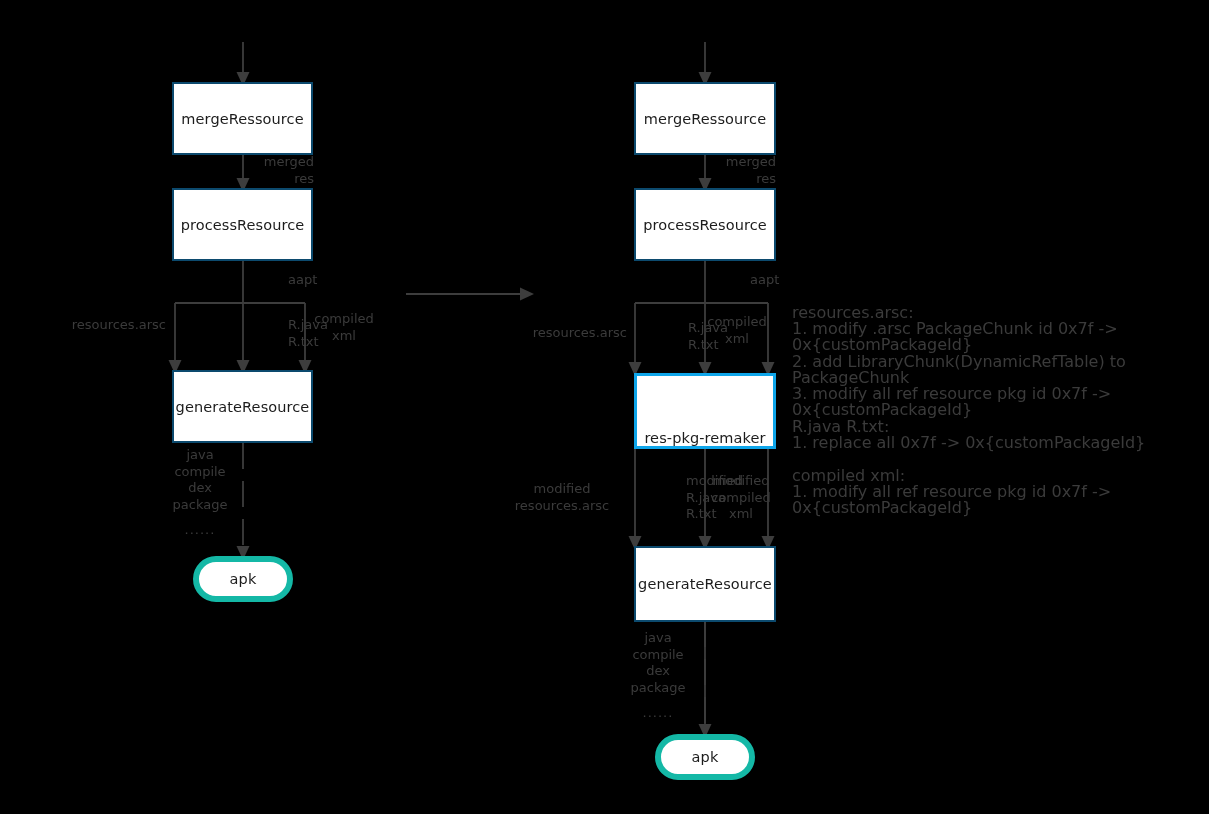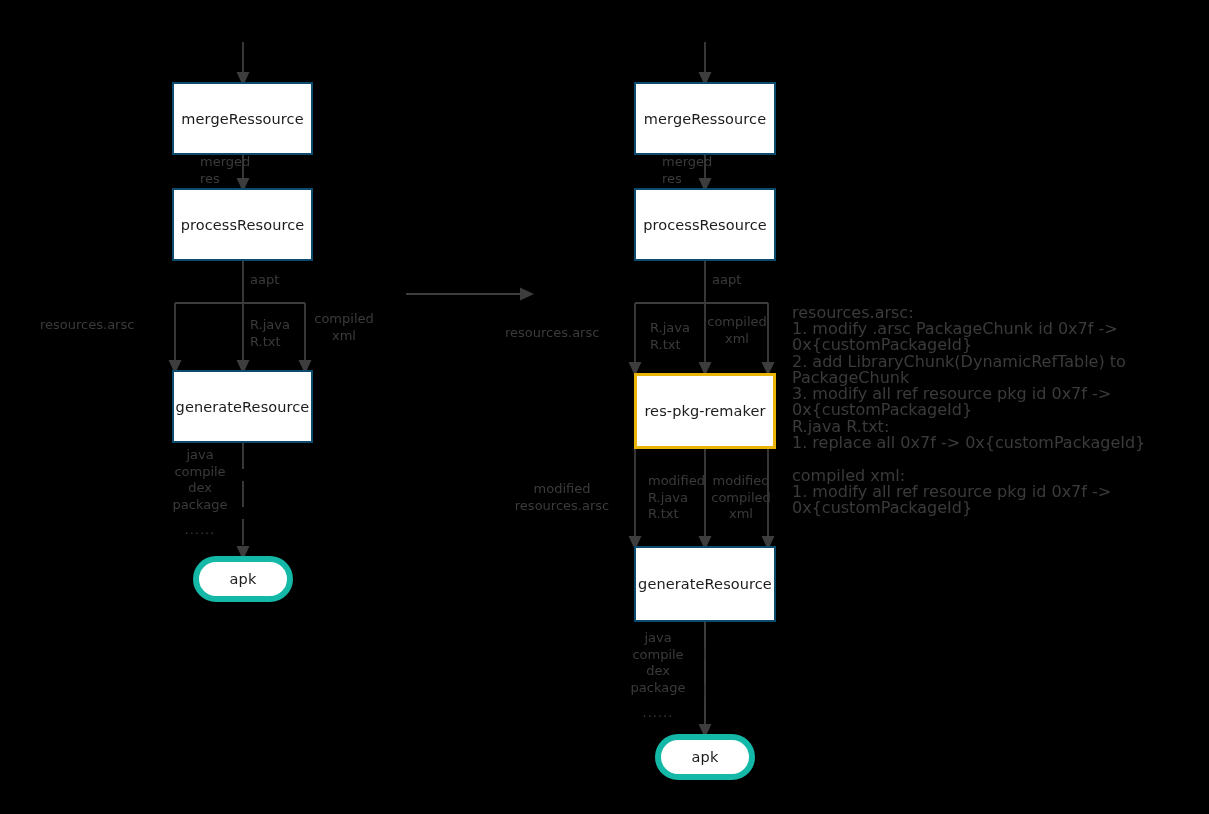--- a/index.html
+++ b/index.html
@@ -34,37 +34,38 @@
     border: 2px solid #0c4a6e;
     display: flex;
     align-items: center;
     justify-content: center;
     color: #1c1c1c;
     font-size: 14.5px;
     letter-spacing: 0.1px;
     white-space: nowrap;
   }
   .node.highlight {
-    border: 3px solid #eab308;
+    border: 3px solid #0ea5e9;
+    align-items: flex-end;
   }
   .node.terminal {
     border-radius: 24px;
     border: 6px solid #14b8a6;
   }
   
   .elabel {
     position: absolute;
     color: #3b3b3b;
     font-size: 13px;
     line-height: 16.5px;
     white-space: pre-line;
     pointer-events: none;
   }
-  .elabel.right  { }
-  .elabel.left   { text-align: left; }
+  .elabel.right  { text-align: right; }
+  .elabel.left   { text-align: left; margin-left: 38px; }
   .elabel.center { text-align: center; }
   .elabel.dots   { letter-spacing: 1px; }
   
   .annot {
     position: absolute;
     color: #3b3b3b;
     font-size: 16px;
     line-height: 16.2px;
     white-space: pre-line;
     text-align: left;

